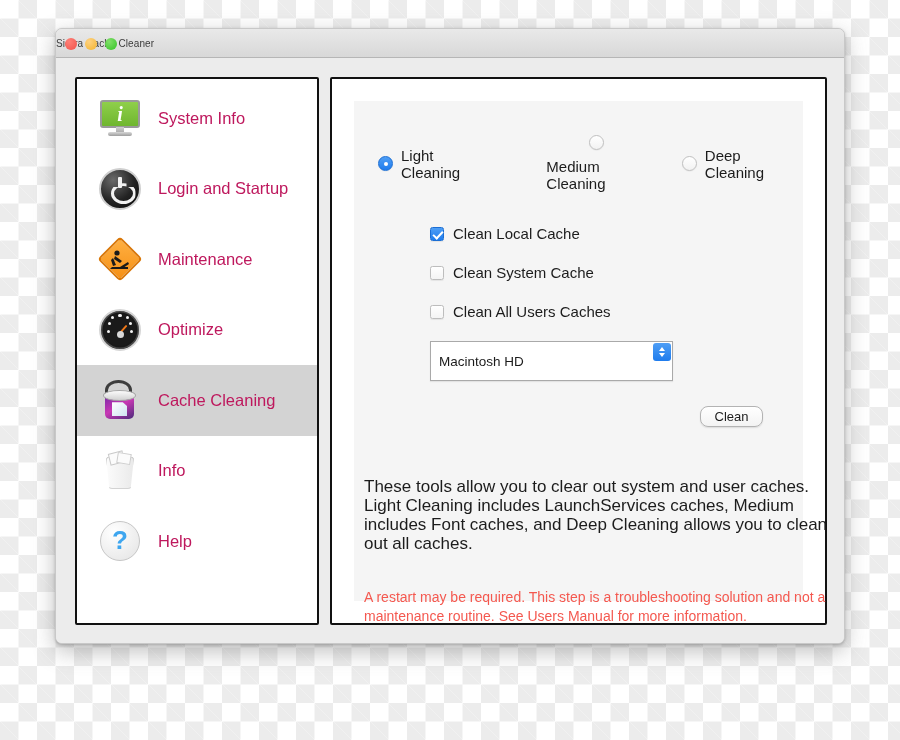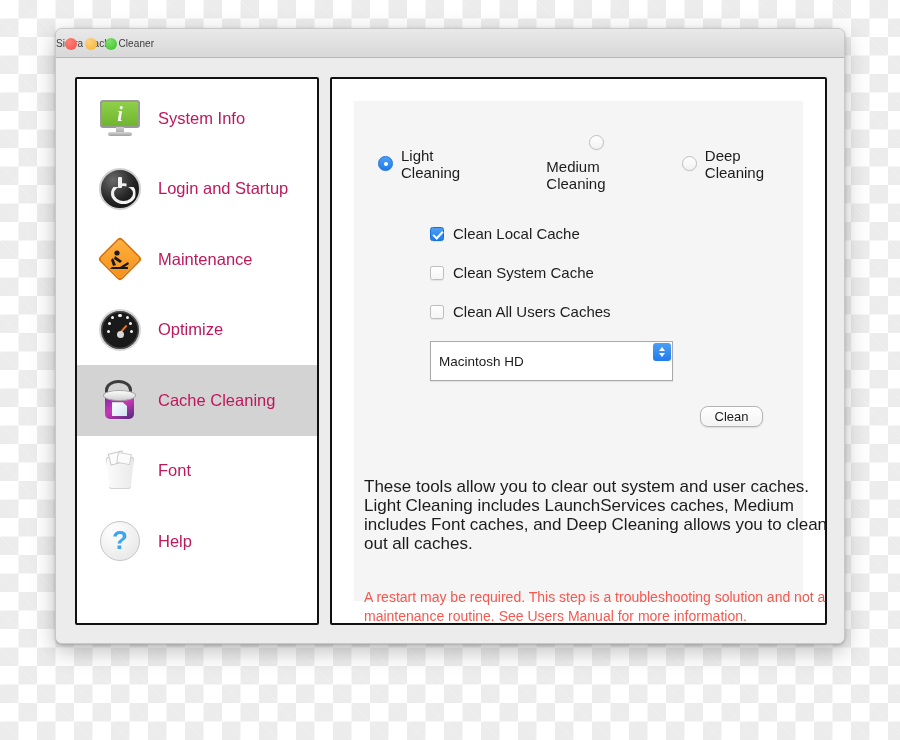--- a/index.html
+++ b/index.html
@@ -432,21 +432,21 @@
         </span>
         <span class="nav-label">Cache Cleaning</span>
       </div>
 
       <div class="nav-item">
         <span class="ic ic-trash">
           <span class="can"></span>
           <span class="paper1"></span>
           <span class="paper2"></span>
         </span>
-        <span class="nav-label">Font</span>
+        <span class="nav-label">Info</span>
       </div>
 
       <div class="nav-item">
         <span class="ic ic-help">
           <span class="circ">
               <span class="q">?</span>
             </span>
         </span>
         <span class="nav-label">Help</span>
       </div>

